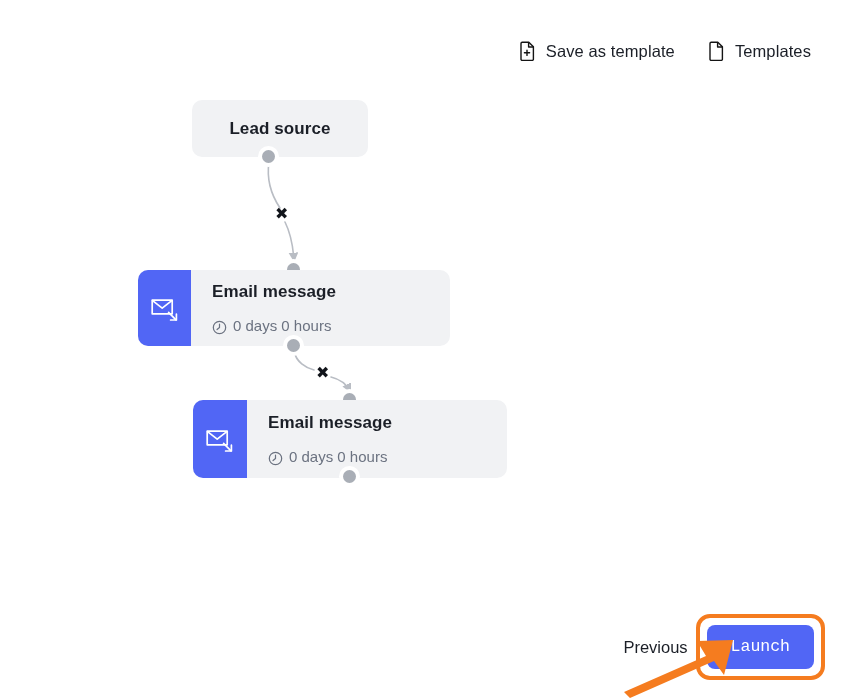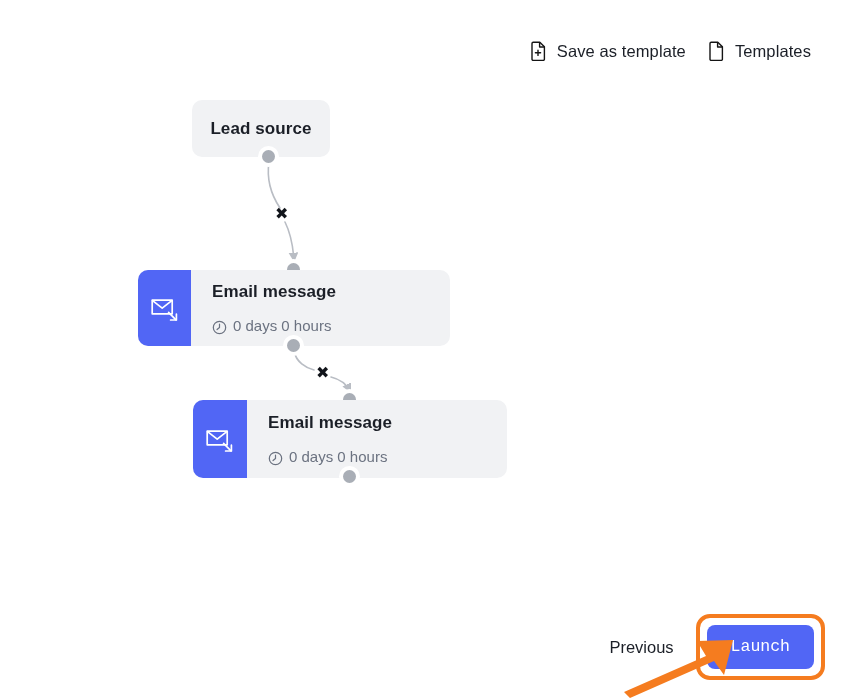--- a/index.html
+++ b/index.html
@@ -16,21 +16,21 @@
     position: relative;
   }
 
   
   .toolbar {
     position: absolute;
     top: 41px;
     right: 56px;
     display: flex;
     align-items: center;
-    gap: 21px;
+    gap: 32px;
   }
   .toolbar-action {
     display: flex;
     align-items: center;
     gap: 10px;
     cursor: pointer;
     user-select: none;
   }
   .toolbar-action .label {
     font-size: 16.5px;
@@ -64,21 +64,21 @@
     border-radius: 10px;
     background: #f1f2f4;
     display: flex;
     align-items: stretch;
     overflow: hidden;
     cursor: pointer;
   }
   .node-lead {
     left: 192px;
     top: 100px;
-    width: 138px;
+    width: 176px;
     height: 57px;
     align-items: center;
     justify-content: center;
   }
   .node-lead .node-title {
     font-size: 17px;
     font-weight: 700;
     color: #1b1f27;
     letter-spacing: .1px;
   }
@@ -169,21 +169,21 @@
 
   
   .footer {
     position: absolute;
     left: 0;
     right: 0;
     bottom: 20px;
     display: flex;
     align-items: center;
     justify-content: flex-end;
-    gap: 18px;
+    gap: 4px;
     padding-right: 42px;
   }
   .btn-previous {
     font-size: 16.5px;
     color: #1b1f27;
     background: none;
     border: none;
     padding: 6px 4px;
     cursor: pointer;
     font-family: inherit;

